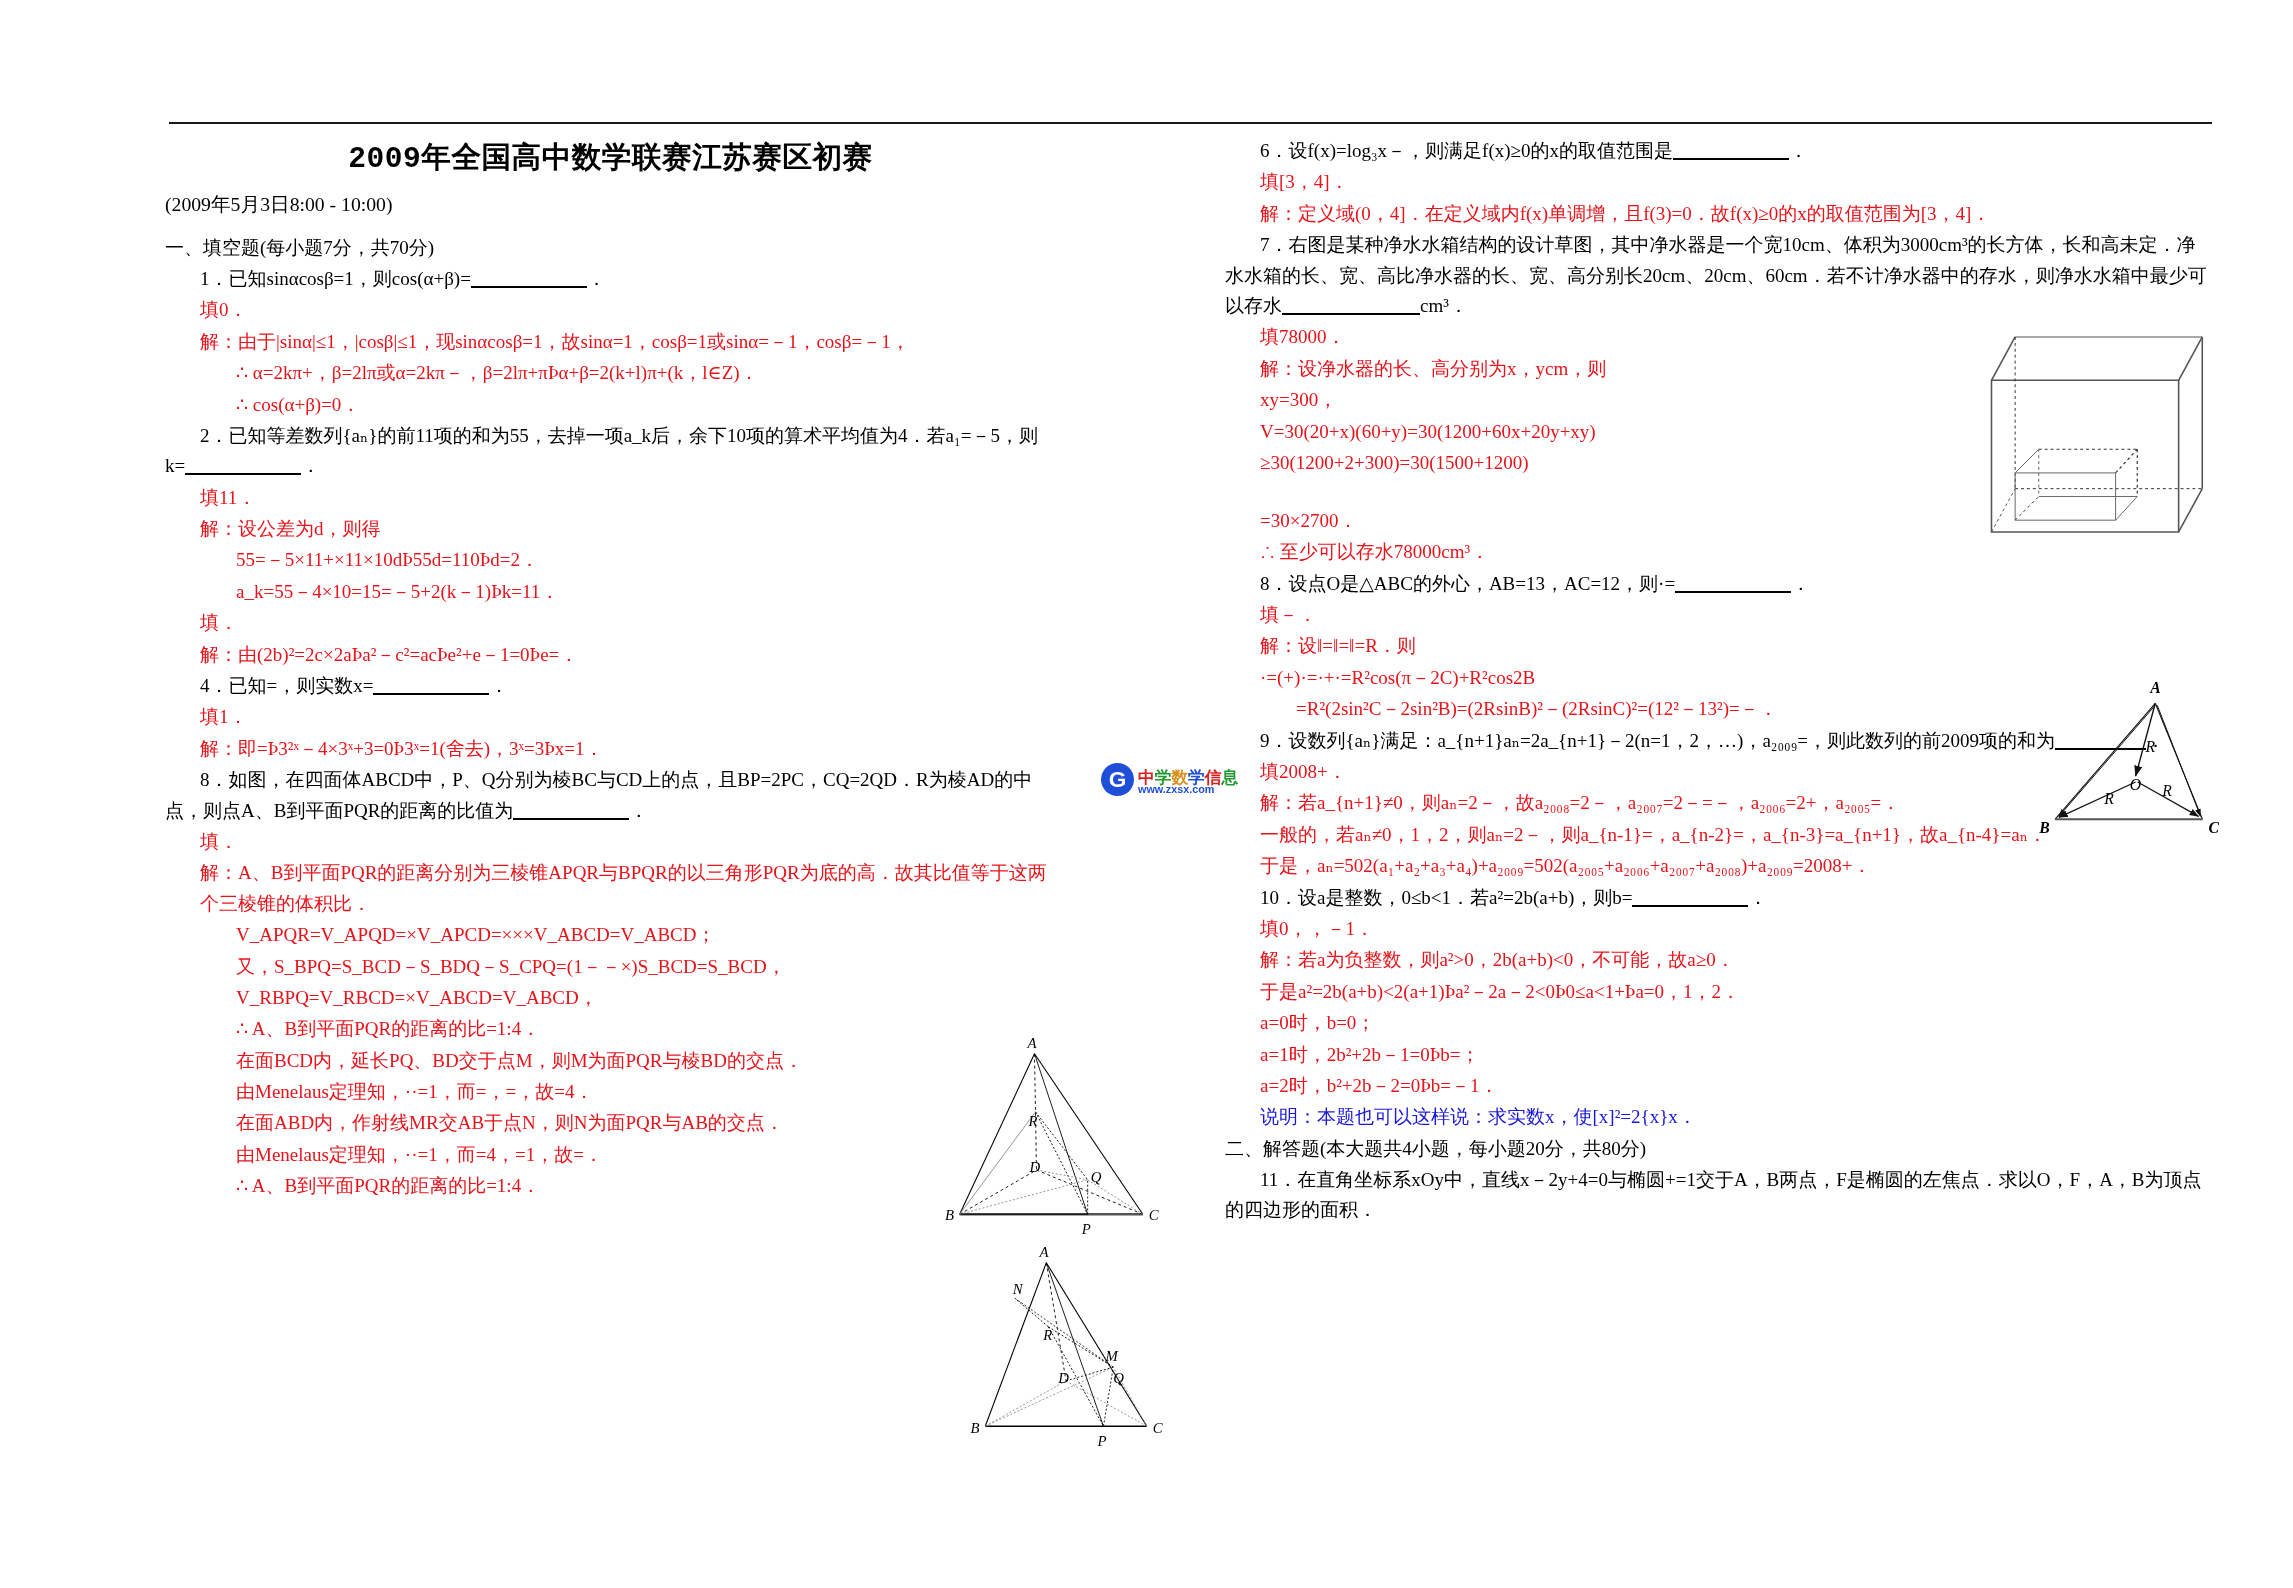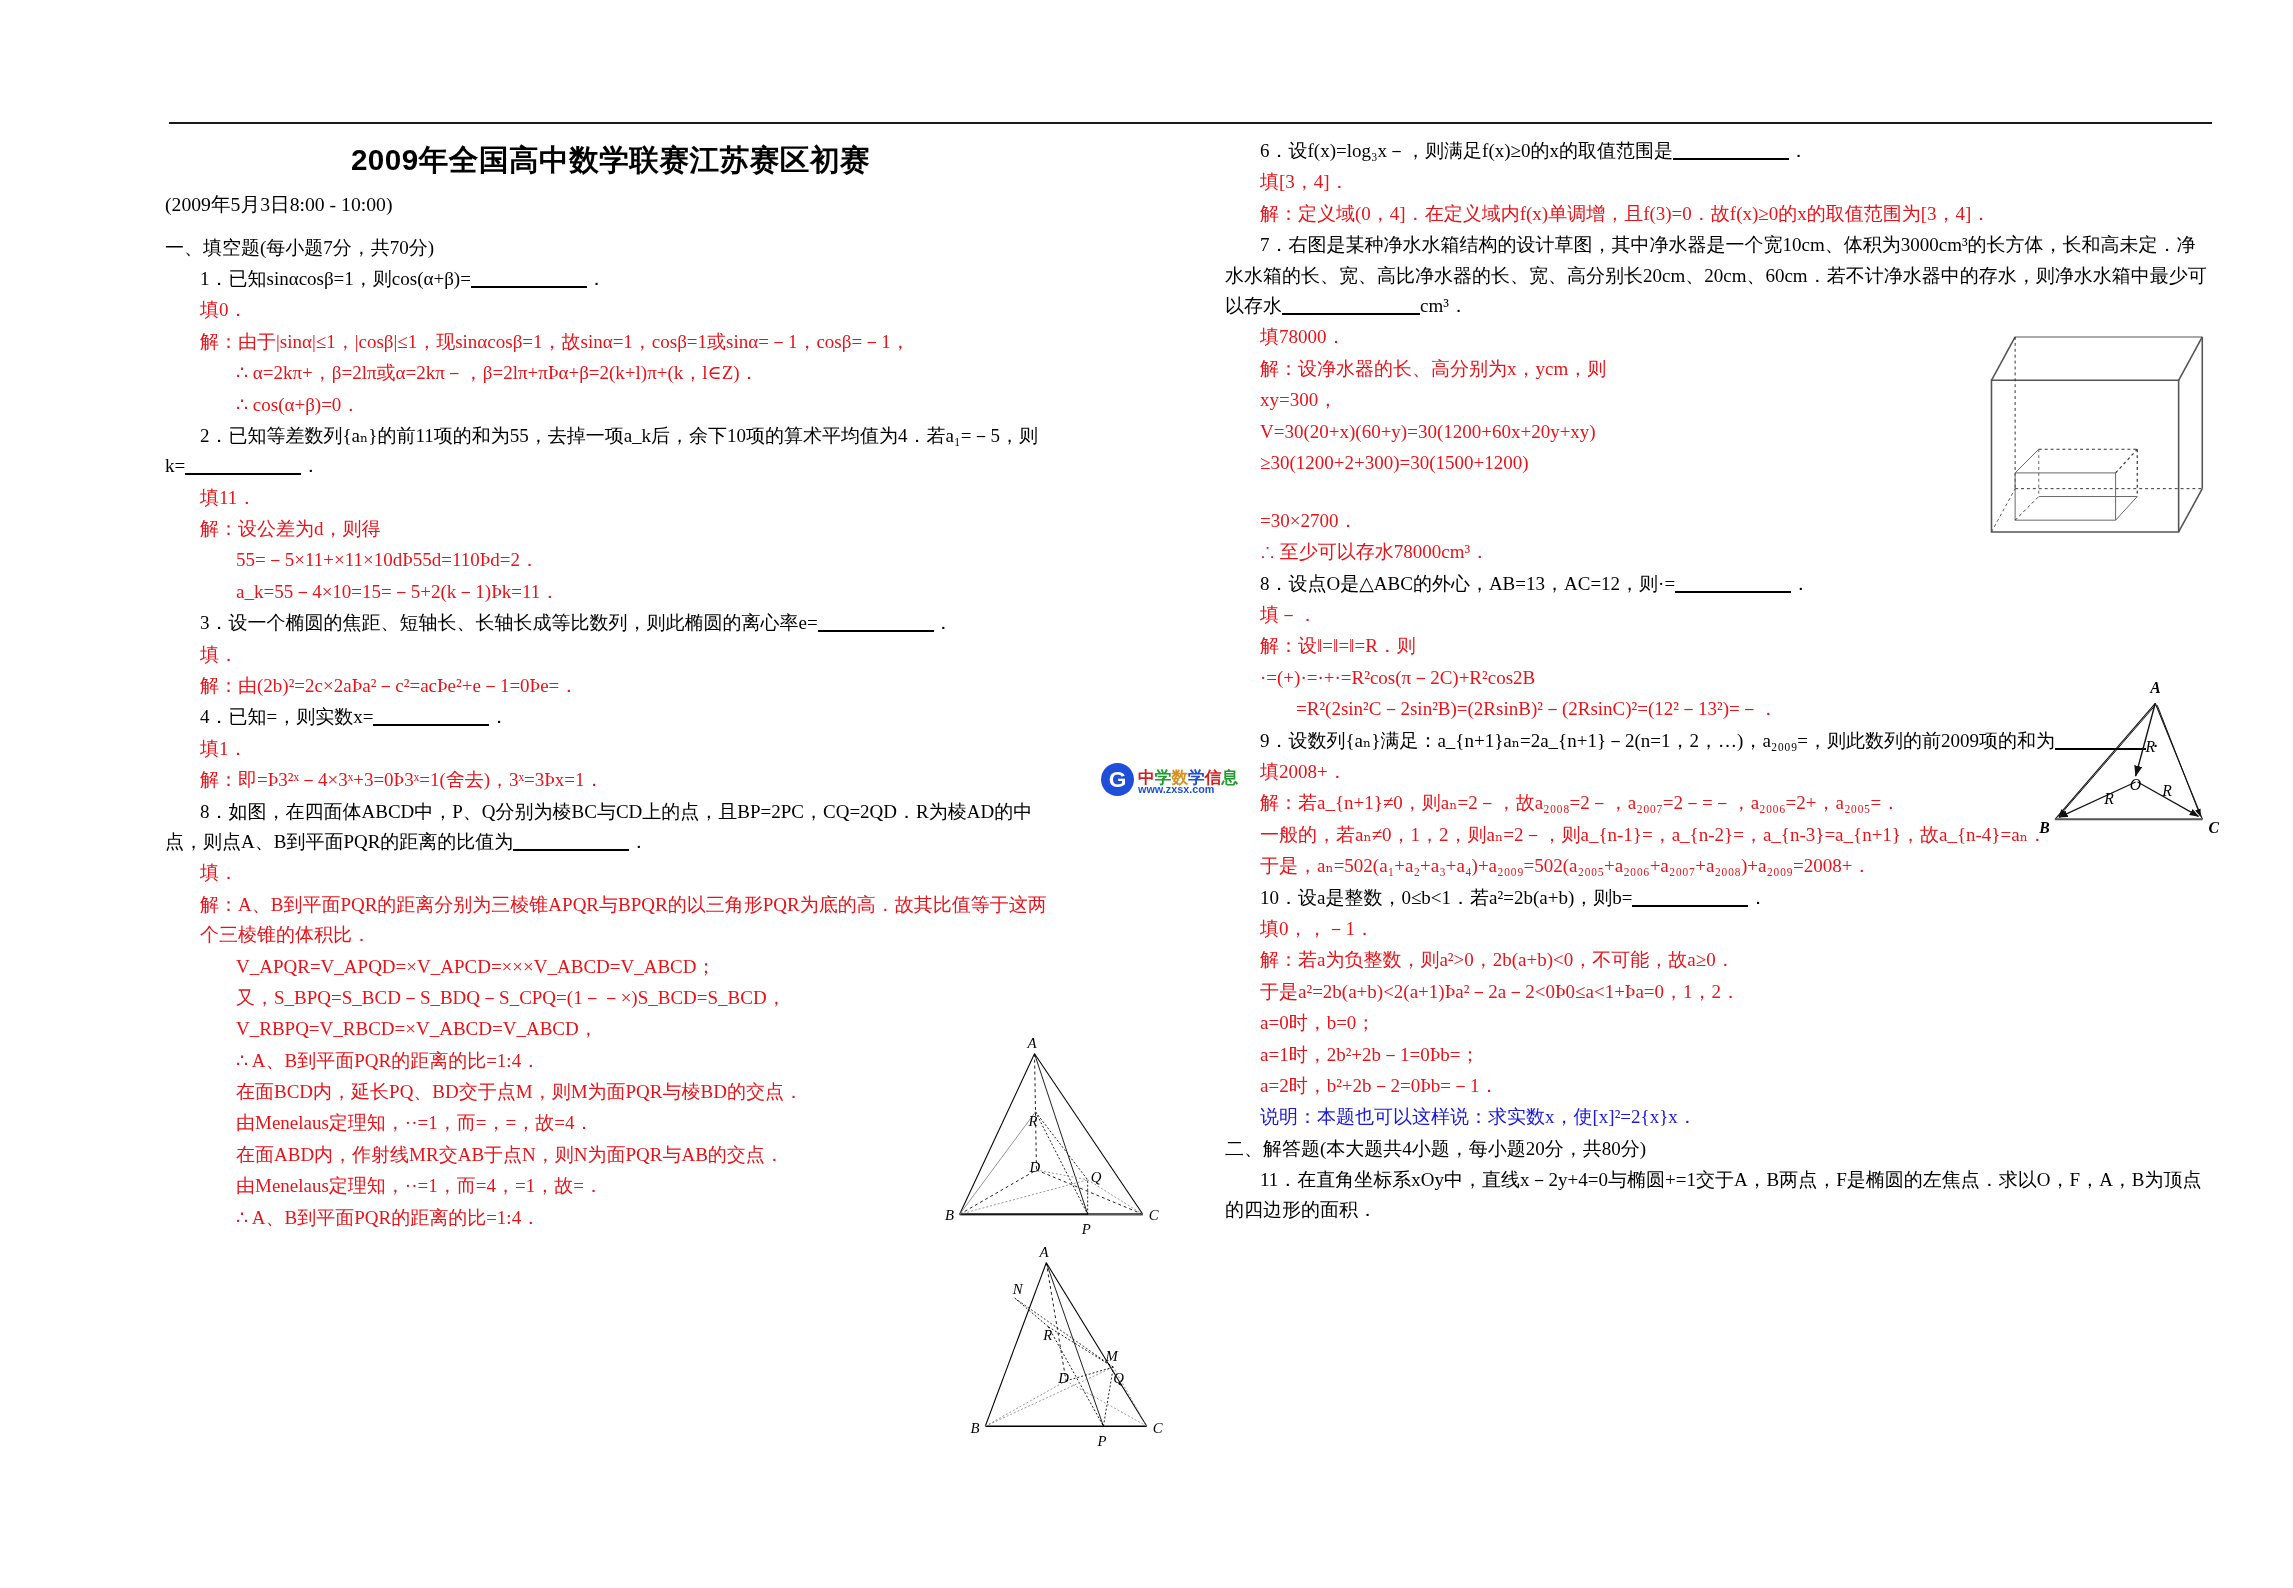--- a/index.html
+++ b/index.html
@@ -33,21 +33,21 @@
   }
   .col-left  { left: 165px;  width: 891px; }
   .col-right { left: 1225px; width: 985px; }
 
   .title {
     text-align: center;
     font-size: 29.6px;
     font-weight: bold;
     letter-spacing: 0.5px;
     margin: 0 0 5.9px 0;
-    font-family: Liberation Sans, sans-serif;
+    font-family: Liberation Mono, monospace;
   }
   .subtitle {
     font-size: 19.7px;
     margin: 0 0 11.8px 0;
   }
   .sec-head {
     margin: 2px 0 2px 0;
     font-size: 19px;
   }
   p.l { margin: 0 0 1px 0; }
@@ -124,21 +124,20 @@
     <p class="l ind2 red">解：由于|sinα|≤1，|cosβ|≤1，现sinαcosβ=1，故sinα=1，cosβ=1或sinα=－1，cosβ=－1，</p>
     <p class="l ind3 red">∴ α=2kπ+，β=2lπ或α=2kπ－，β=2lπ+πÞα+β=2(k+l)π+(k，l∈Z)．</p>
     <p class="l ind3 red">∴ cos(α+β)=0．</p>
 
     <p class="l ind1"><span>2．已知等差数列{aₙ}的前11项的和为55，去掉一项a_k后，余下10项的算术平均值为4．若a₁=－5，则k=</span><span class="blank"></span>．</p>
     <p class="l ind2 red">填11．</p>
     <p class="l ind2 red">解：设公差为d，则得</p>
     <p class="l ind3 red">55=－5×11+×11×10dÞ55d=110Þd=2．</p>
     <p class="l ind3 red">a_k=55－4×10=15=－5+2(k－1)Þk=11．</p>
 
-    <p class="l ind1"><span>3．设一个椭圆的焦距、短轴长、长轴长成等比数列，则此椭圆的离心率e=</span><span class="blank"></span>．</p>
     <p class="l ind2 red">填．</p>
     <p class="l ind2 red">解：由(2b)²=2c×2aÞa²－c²=acÞe²+e－1=0Þe=．</p>
 
     <p class="l ind1"><span>4．已知=，则实数x=</span><span class="blank"></span>．</p>
     <p class="l ind2 red">填1．</p>
     <p class="l ind2 red">解：即=Þ3²ˣ－4×3ˣ+3=0Þ3ˣ=1(舍去)，3ˣ=3Þx=1．</p>
 
     <p class="l ind1"><span>8．如图，在四面体ABCD中，P、Q分别为棱BC与CD上的点，且BP=2PC，CQ=2QD．R为棱AD的中点，则点A、B到平面PQR的距离的比值为</span><span class="blank"></span>．</p>
     <p class="l ind2 red">填．</p>
     <p class="l ind2 red">解：A、B到平面PQR的距离分别为三棱锥APQR与BPQR的以三角形PQR为底的高．故其比值等于这两个三棱锥的体积比．</p>

